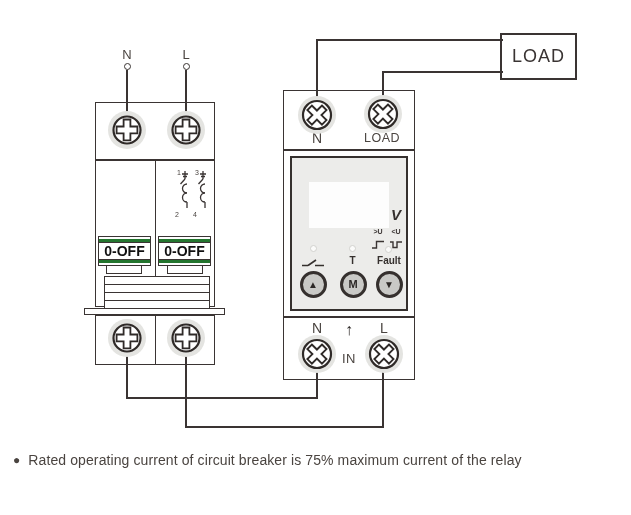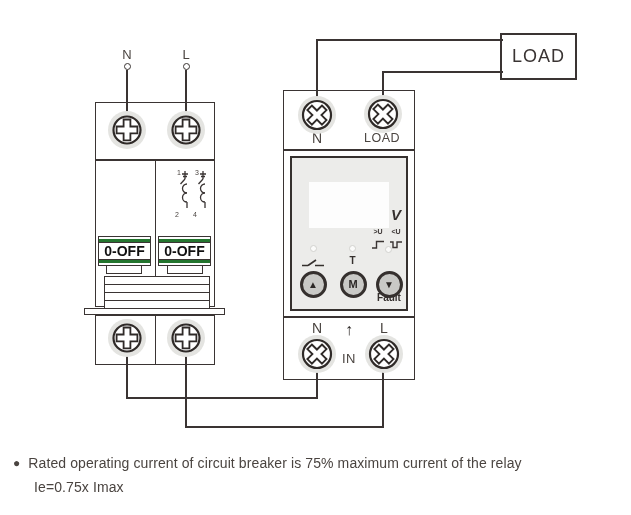--- a/index.html
+++ b/index.html
@@ -29,21 +29,21 @@
   .face-inner{position:absolute;border:2.5px solid #35302e;background:#ececea;box-sizing:border-box;}
   .lcd{position:absolute;background:#fdfdfd;}
   .led{position:absolute;width:7px;height:7px;border-radius:50%;background:#fbfbfa;
        border:1px solid #d2d2cf;box-sizing:border-box;}
   .pbtn{position:absolute;width:27px;height:27px;border-radius:50%;border:3px solid #35302e;
         background:#c9c9c6;box-sizing:border-box;display:flex;align-items:center;justify-content:center;
         font-weight:bold;font-size:11px;color:#2c2826;}
   .symcol{position:absolute;width:18px;text-align:center;}
   .symtxt{font-size:7px;font-weight:bold;color:#3a3433;line-height:7px;display:block;}
   
-  .note{position:absolute;font-size:14px;line-height:24px;color:#4a4440;letter-spacing:0.1px;}
+  .note{position:absolute;font-size:14px;line-height:19px;color:#4a4440;letter-spacing:0.1px;}
   .note .bullet{font-size:12px;margin-right:8px;vertical-align:1px;}
   .sm{font-size:13px;} 
 </style>
 </head>
 <body>
 
 <div class="canvas">
 
   <svg class="wires" width="631" height="515">
     <g stroke="#3a3433" stroke-width="2" fill="none">
@@ -164,21 +164,21 @@
       </div>
 
       <div class="led" style="left:18px;top:87px;"></div>
       <div class="led" style="left:57px;top:87px;"></div>
       <div class="led" style="left:93px;top:88px;"></div>
 
       <svg class="abs" style="left:9px;top:99px;" width="25" height="11" viewBox="0 0 25 11">
         <path d="M1,8.5 H7 M7,8.5 L15,3 M14,8.5 H23" stroke="#35302e" stroke-width="1.6" fill="none"></path>
       </svg>
       <div class="lbl" style="left:54px;top:97px;width:13px;font-size:10px;font-weight:bold;color:#35302e;">T</div>
-      <div class="lbl" style="left:81px;top:97px;width:32px;font-size:10px;font-weight:bold;color:#35302e;margin-top:37px;">Fault</div>
+      <div class="lbl" style="left:81px;top:97px;width:32px;font-size:10px;font-weight:bold;color:#35302e;">Fault</div>
 
       <div class="pbtn" style="left:7.5px;top:112.5px;font-size:10px;">▲</div>
       <div class="pbtn" style="left:47.5px;top:112.5px;">M</div>
       <div class="pbtn" style="left:83.5px;top:112.5px;font-size:10px;">▼</div>
     </div>
 
     <div class="box" style="left:283px;top:317px;width:132px;height:63px;z-index:1;"></div>
     <div class="lbl" style="left:305px;top:320px;width:24px;font-size:14px;z-index:2;">N</div>
     <div class="lbl" style="left:341px;top:321px;width:16px;font-size:16px;font-weight:bold;color:#2c2826;z-index:2;">↑</div>
     <div class="lbl" style="left:372px;top:320px;width:24px;font-size:14px;z-index:2;">L</div>
@@ -203,16 +203,15 @@
       <circle cx="20" cy="20" r="19" fill="#e4e4e1"></circle>
       <circle cx="20" cy="20" r="14" fill="#fff" stroke="#2f2a28" stroke-width="2.2"></circle>
       <path d="M16.8,9.8 h6.4 v7.1 h7.1 v6.4 h-7.1 v7.1 h-6.4 v-7.1 h-7.1 v-6.4 h7.1 Z" fill="#fff" stroke="#2f2a28" stroke-width="1.9" transform="rotate(45 20 20)"></path>
     </svg>
   </div>
 
   <div class="note" style="left:13px;top:451px;width:612px;">
     <div>
       <span class="bullet">●</span><span>Rated operating current of circuit breaker is 75% maximum current of the relay</span>
     </div>
-    <div style="margin-left:21px;">Ie=0.75x Imax</div>
   </div>
 
 </div>
 
 </body></html>

